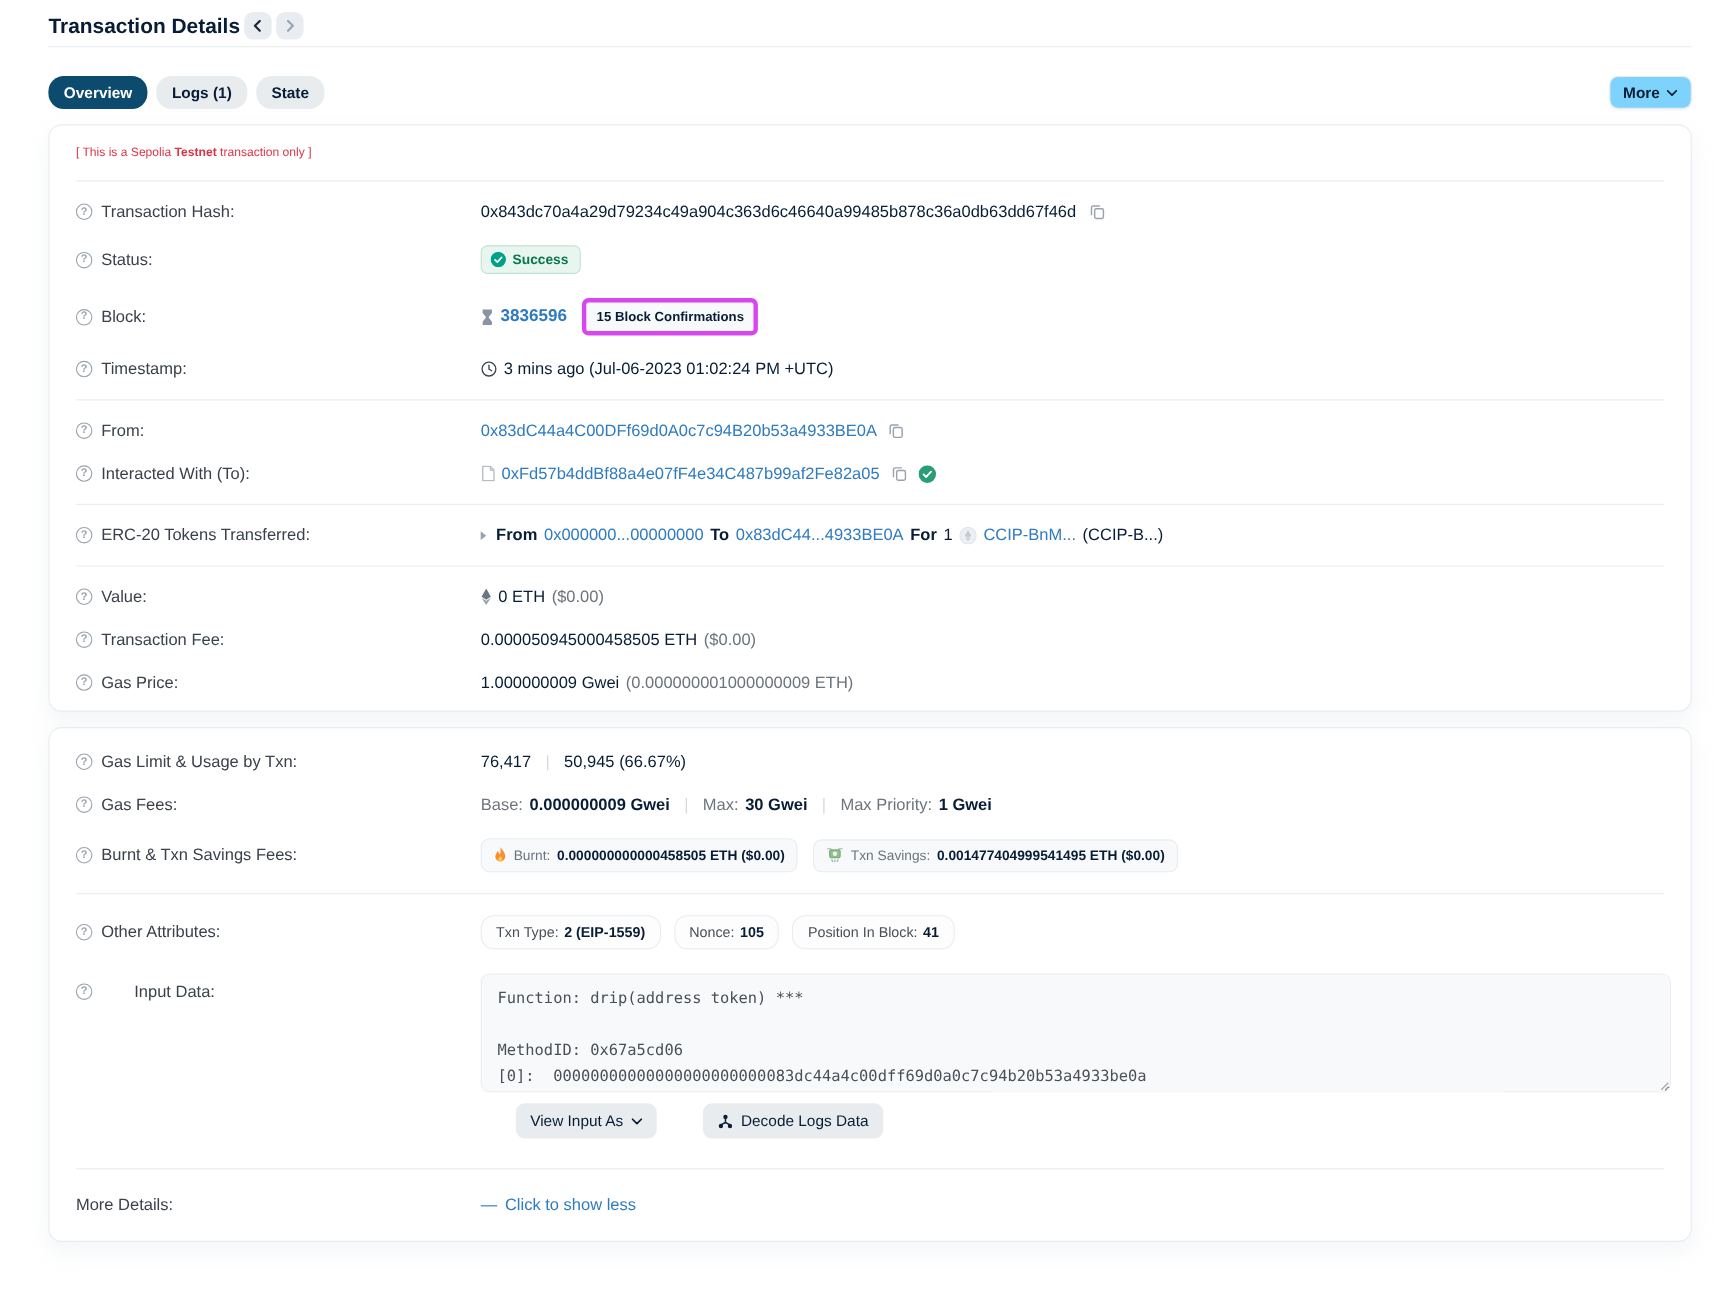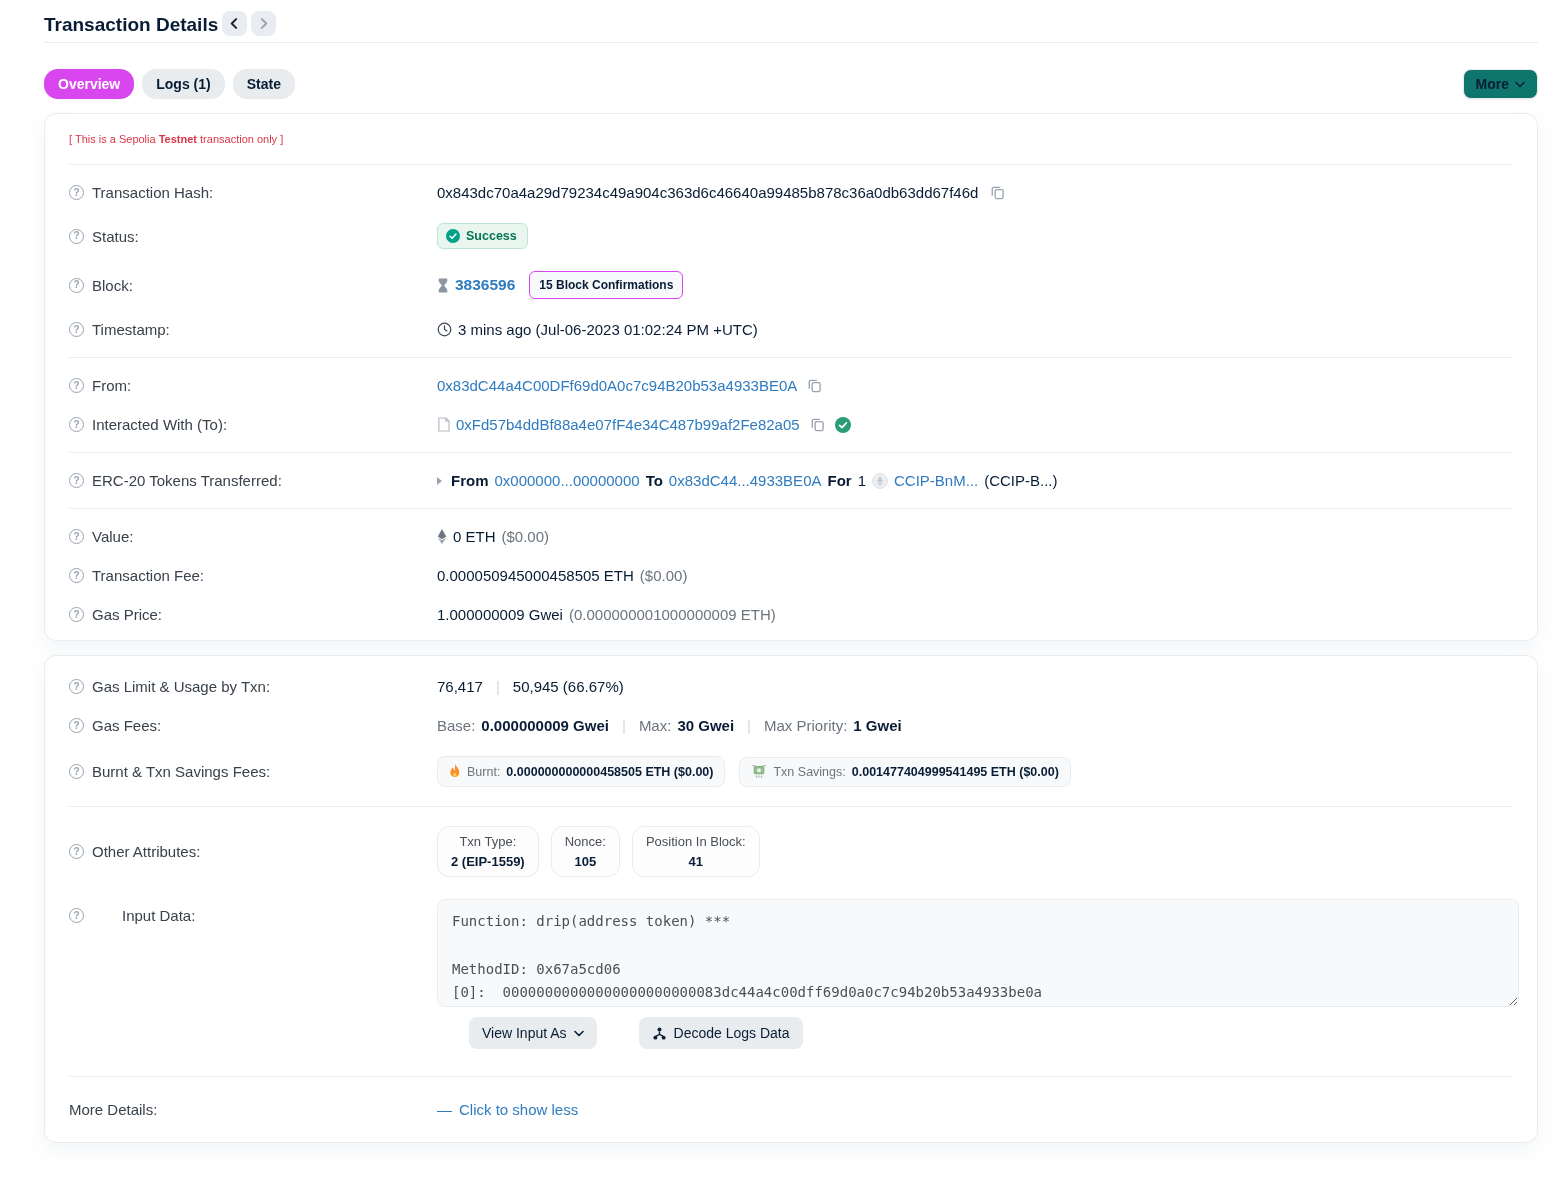--- a/index.html
+++ b/index.html
@@ -22,23 +22,23 @@
   .nav-btn svg { display:block; }
   .header-rule { border:none; border-top:1px solid #e9ecef; margin:6px 0 0 0; }
 
   
   .tabs-row { display:flex; align-items:center; justify-content:space-between; margin-top:26px; }
   .tabs { display:flex; gap:8px; }
   .tab {
     border:none; border-radius:14px; padding:7px 14px; font-size:14px; font-weight:600;
     background:#e9ecef; color:#081d35; cursor:pointer; font-family:inherit;
   }
-  .tab.active { background:#d946ef; color:#ffffff; }
+  .tab.active { background:#0c4a6e; color:#ffffff; }
   .more-btn {
-    background:#0f766e; border:1px solid #e9ecef; border-radius:8px; padding:6px 12px;
+    background:#7dd3fc; border:1px solid #e9ecef; border-radius:8px; padding:6px 12px;
     font-size:14px; font-weight:600; color:#081d35; display:inline-flex; align-items:center; gap:6px;
     box-shadow:0 1px 2px rgba(16,24,40,.06); cursor:pointer; font-family:inherit;
   }
 
   
   .card {
     background:#fff; border:1px solid #e9ecef; border-radius:12px;
     box-shadow:0 8px 20px rgba(189,197,209,.18);
     padding:6px 24px; margin-top:14px;
   }
@@ -65,26 +65,26 @@
   .muted { color:#6c757d; }
   .icon-btn { background:none; border:none; padding:0; cursor:pointer; display:inline-flex; align-items:center; }
 
   
   .badge-success {
     display:inline-flex; align-items:center; gap:6px;
     background:#e8f6ef; border:1px solid #bfe3d4; color:#077652;
     border-radius:6px; padding:5px 10px 5px 8px; font-size:12.5px; font-weight:600;
   }
   .badge-gray {
-    display:inline-flex; align-items:center; background:#f8f9fa; border:1px solid #d946ef;
+    display:inline-flex; align-items:center; background:#f8f9fa; border:4px solid #d946ef;
     border-radius:6px; padding:6px 9px; font-size:12px; font-weight:700; color:#081d35;
   }
   .pill {
     display:inline-flex; align-items:center; gap:5px; background:#fdfdfe; border:1px solid #e9ecef;
-    border-radius:12px; padding:7px 13px; font-size:13px; color:#495057;flex-direction:column;
+    border-radius:12px; padding:7px 13px; font-size:13px; color:#495057;
   }
   .pill b { color:#081d35; font-weight:700; }
   .fee-badge {
     display:inline-flex; align-items:center; gap:6px; background:#f8f9fa; border:1px solid #e9ecef;
     border-radius:8px; padding:7px 11px; font-size:12.5px; color:#6c757d;
   }
   .fee-badge b { color:#081d35; font-weight:700; }
 
   .vbar { color:#d5dae0; padding:0 7px; }
   .seg-label { color:#6c757d; }

